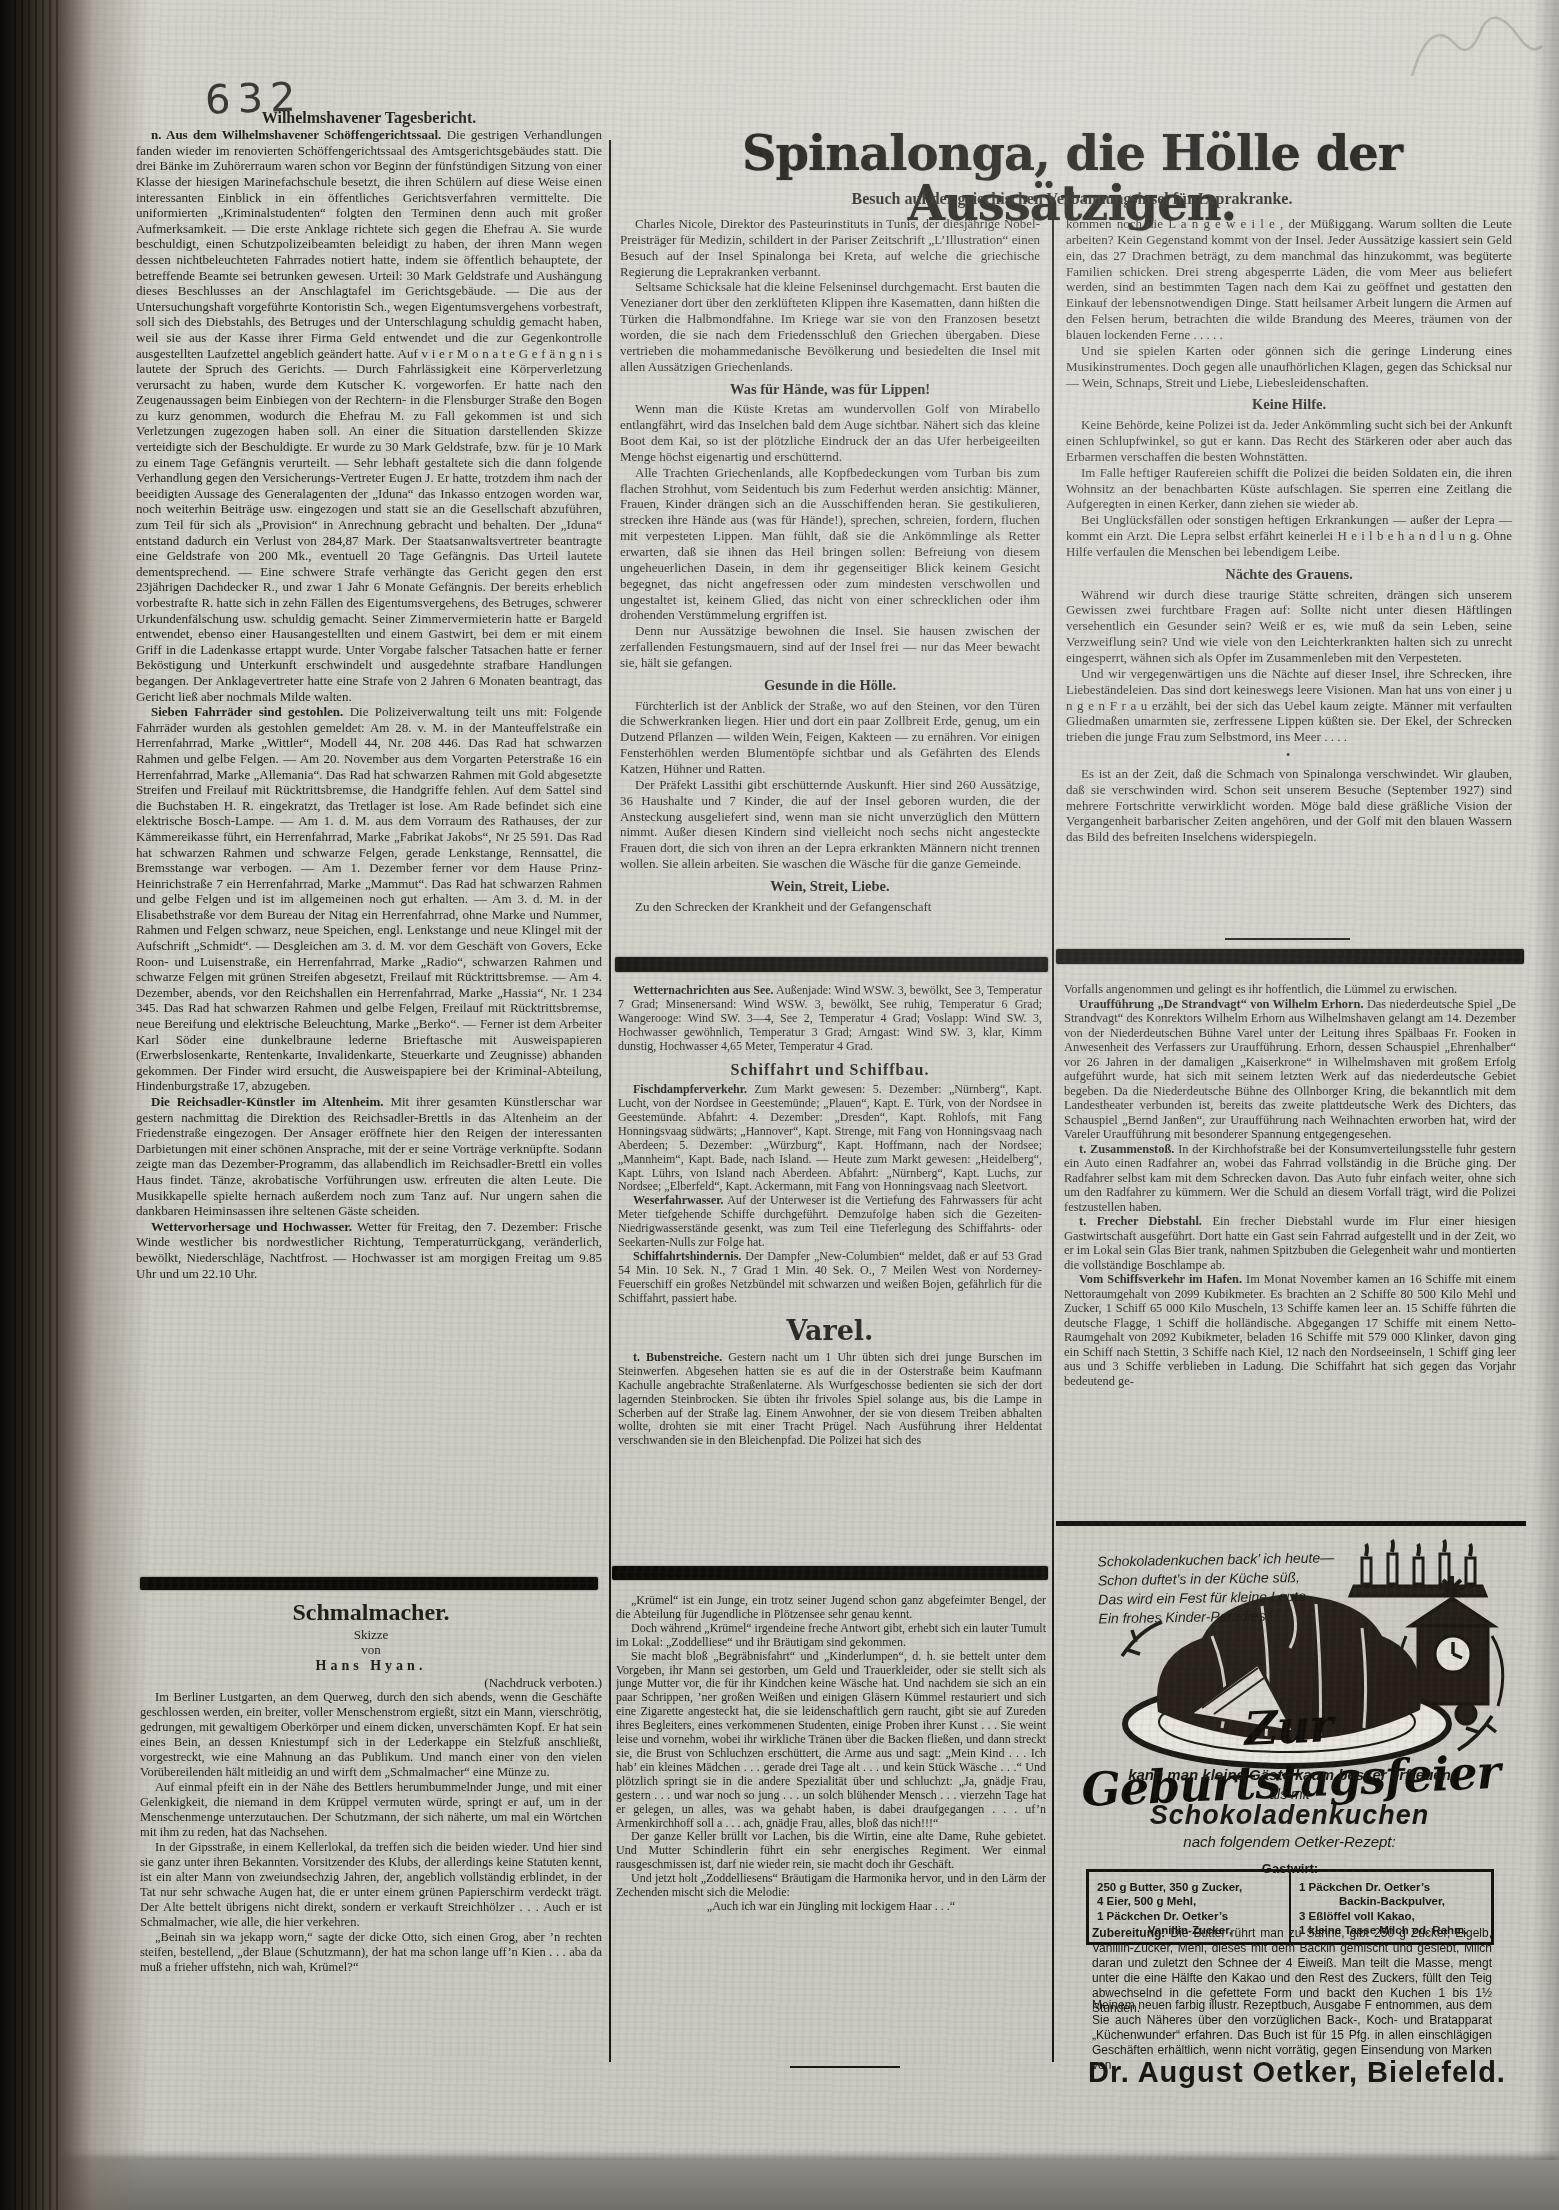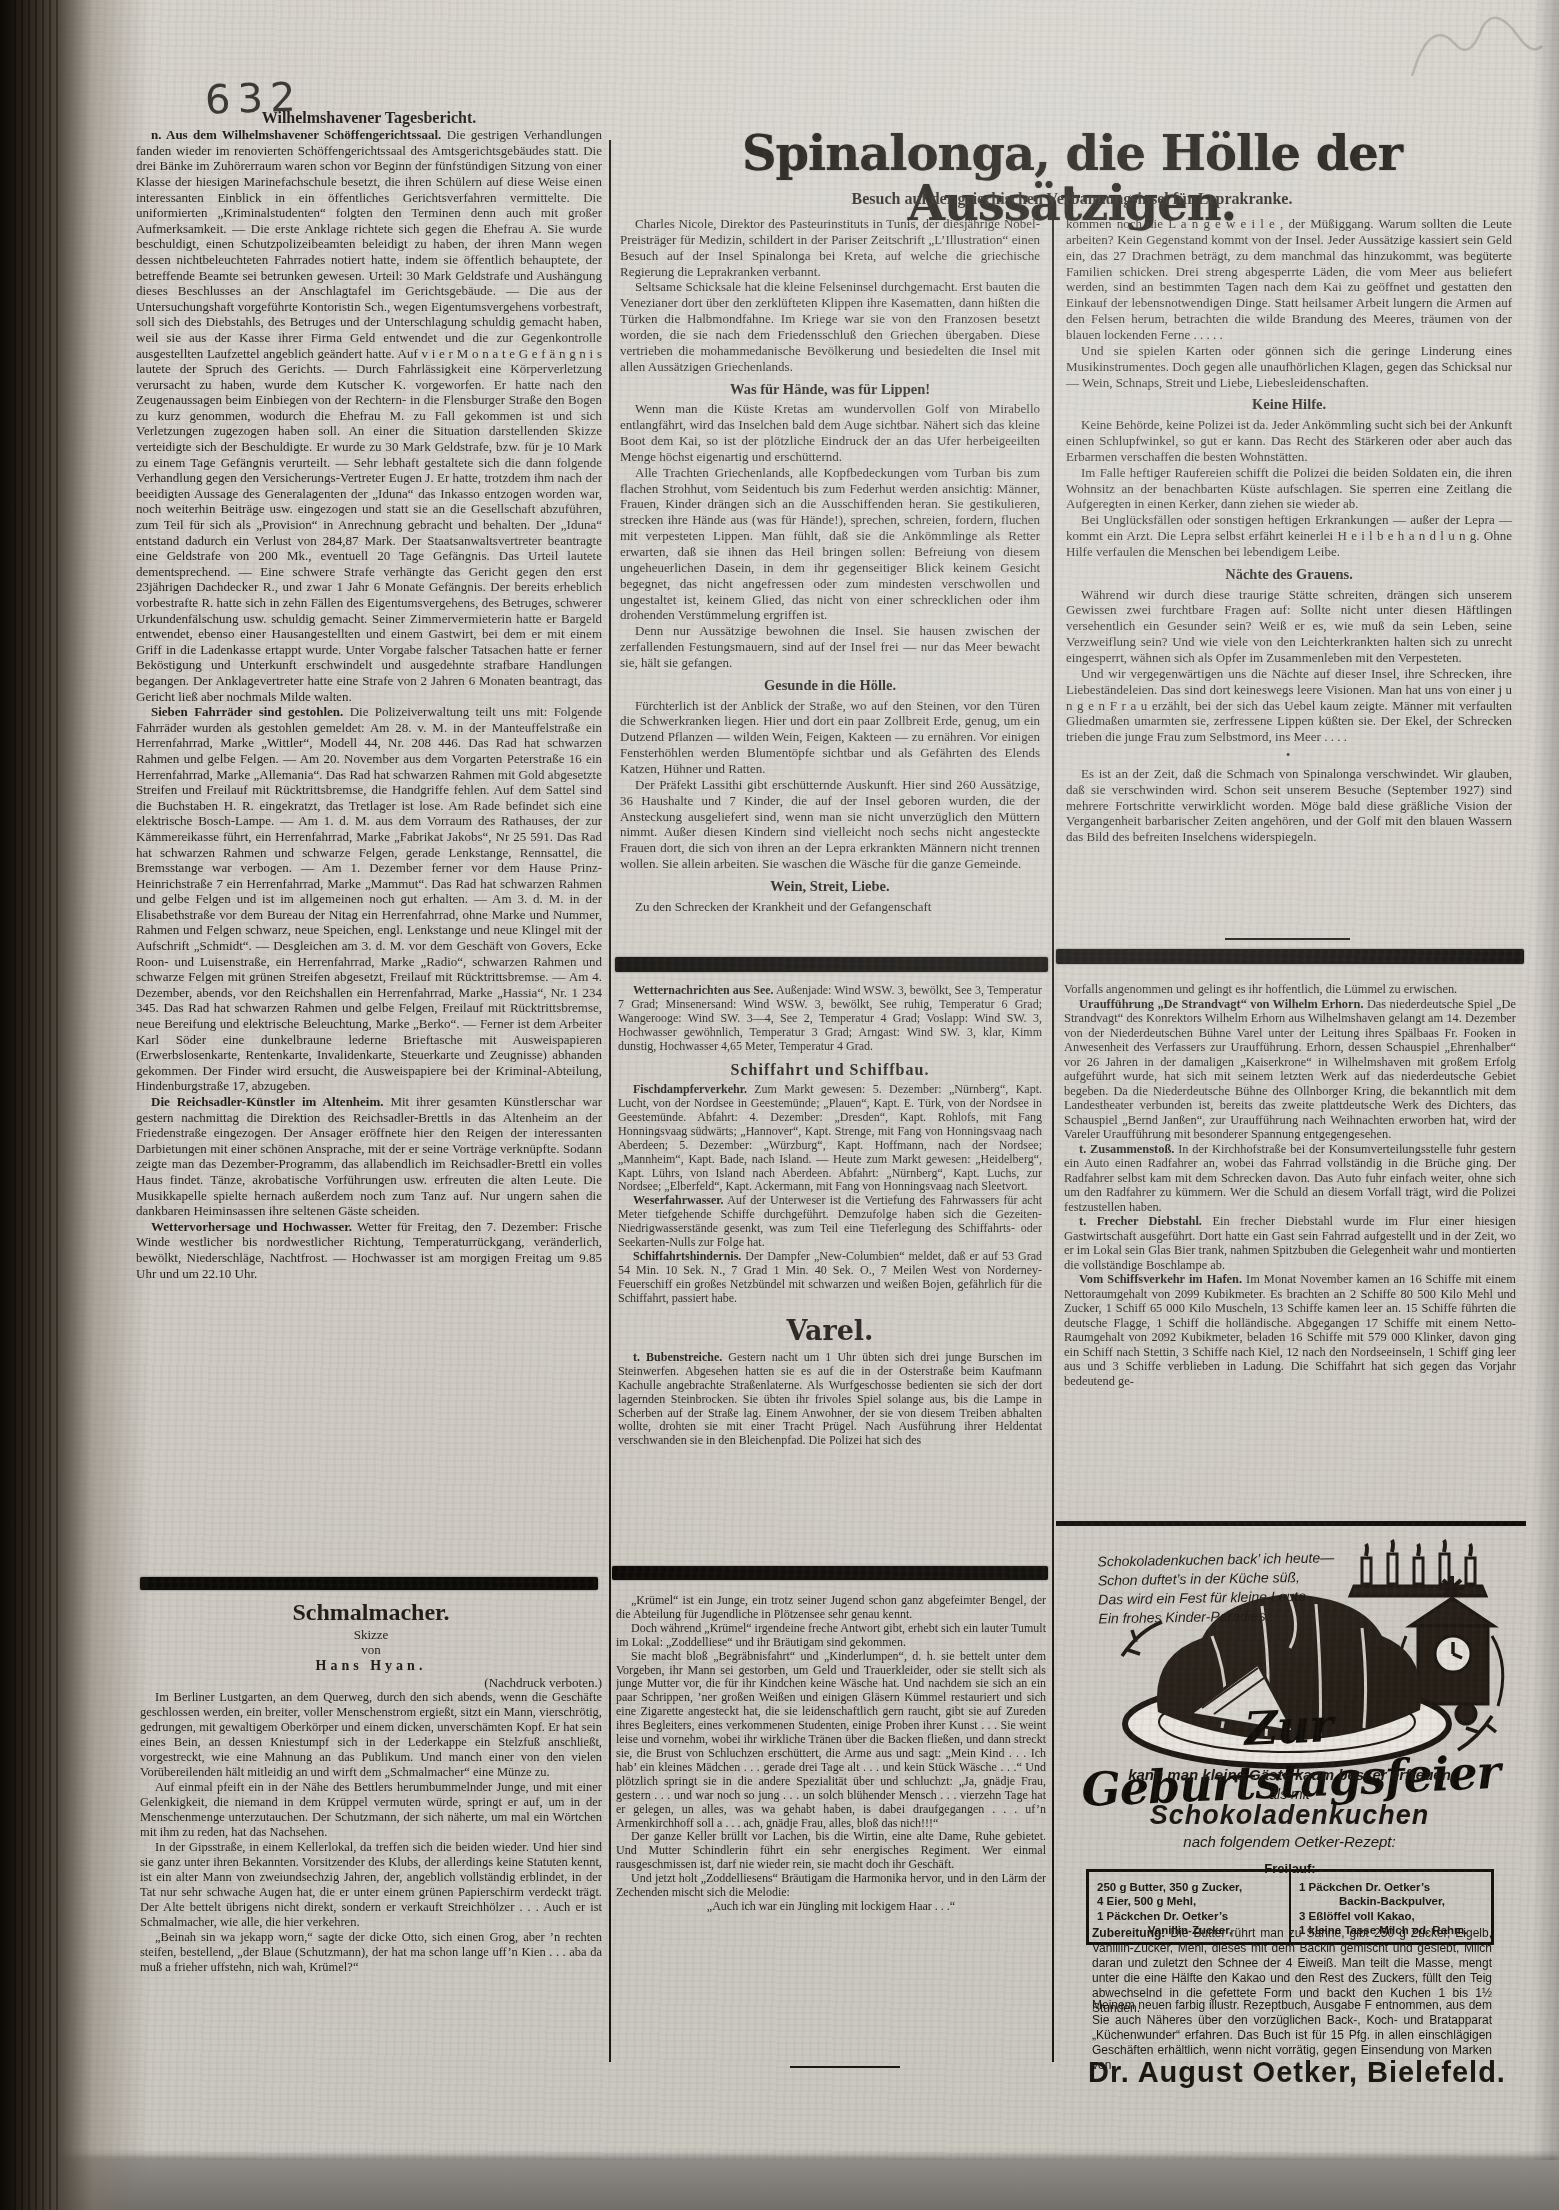--- a/index.html
+++ b/index.html
@@ -203,21 +203,21 @@
     </div>
 
     <div class="abs ad-script" style="left:0;top:172px;width:455px;">Zur Geburtstagsfeier</div>
 
     <div class="abs ad-center" style="left:0;top:238px;width:455px;font-style:italic;font-size:15px;font-weight:bold;">kann man kleine Gäste kaum besser erfreuen</div>
     <div class="abs ad-center" style="left:0;top:258px;width:455px;font-style:italic;font-size:14px;">als mit</div>
     <div class="abs ad-center" style="left:0;top:272px;width:455px;font-style:italic;font-weight:bold;font-size:27px;letter-spacing:1px;">Schokoladenkuchen</div>
     <div class="abs ad-center" style="left:0;top:305px;width:455px;font-style:italic;font-size:15px;">nach folgendem Oetker-Rezept:</div>
 
     <div class="abs" style="left:24px;top:326px;width:408px;">
-      <div class="ad-center" style="font-weight:bold;font-size:13px;position:relative;top:7px;z-index:2;">Freilauf:</div>
+      <div class="ad-center" style="font-weight:bold;font-size:13px;position:relative;top:7px;z-index:2;">Gastwirt:</div>
       <div class="ad-box">
         <div class="col" style="padding-top:8px;">
           <div>250 g Butter, 350 g Zucker,</div>
           <div>4 Eier, 500 g Mehl,</div>
           <div>1 Päckchen Dr. Oetker’s</div>
           <div style="text-align:center;">Vanillin-Zucker,</div>
         </div>
         <div class="col" style="padding-top:8px;">
           <div>1 Päckchen Dr. Oetker’s</div>
           <div style="text-align:center;">Backin-Backpulver,</div>

